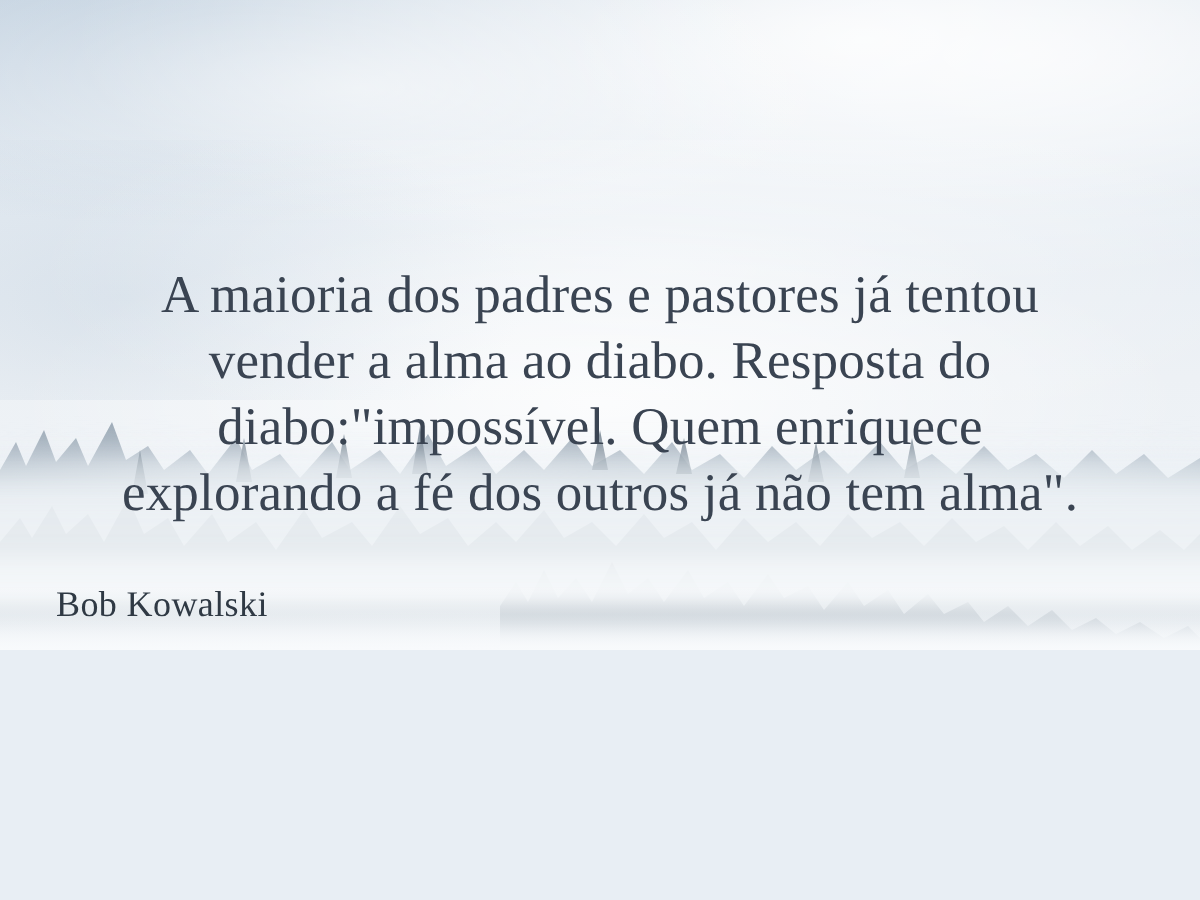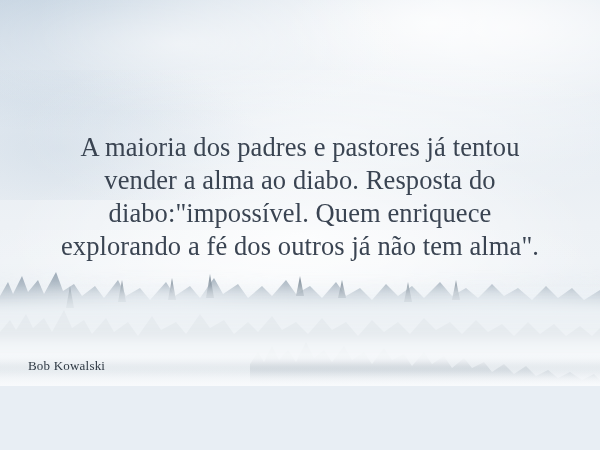--- a/index.html
+++ b/index.html
@@ -2,21 +2,21 @@
 <html><head>
 <meta charset="utf-8">
 <style>
   html,body{margin:0;padding:0;}
   body{
     width:600px;height:450px;overflow:hidden;
     font-family:"Liberation Serif","DejaVu Serif",serif;
     background:#e8eef4;
   }
   .card{
-    position:relative;width:600px;height:386px;overflow:hidden;
+    position:relative;width:600px;height:325px;overflow:hidden;
     background:#dfe7ef;
   }
 
   
   .sky{
     position:absolute;inset:0;
     background:
       radial-gradient(120% 70% at 72% 6%,  rgba(255,255,255,.85) 0%, rgba(255,255,255,0) 55%),
       radial-gradient(90% 55% at 18% 2%,   rgba(176,196,214,.55) 0%, rgba(176,196,214,0) 60%),
       radial-gradient(70% 40% at 50% 62%,  rgba(255,255,255,.80) 0%, rgba(255,255,255,0) 70%),
@@ -69,21 +69,21 @@
     font-size:26.5px;
     line-height:33px;
     color:#3a4452;
     letter-spacing:.1px;
     padding:0 16px;
     box-sizing:border-box;
     white-space:pre-line;
   }
   .author{
     position:absolute;left:28px;bottom:12px;
-    font-size:13px;
+    font-size:18px;
     color:#2f3944;
     letter-spacing:.2px;
   }
 </style>
 </head>
 <body>
 
 <div class="card">
 
   <div class="sky"></div>

